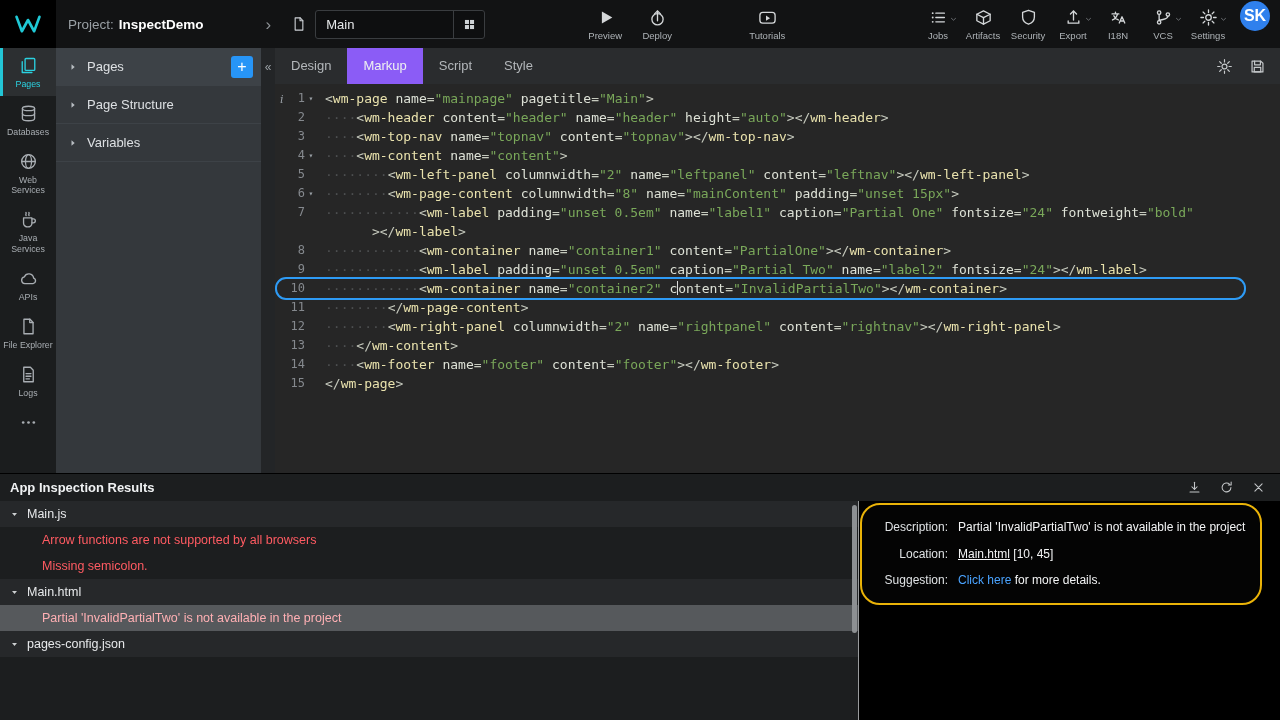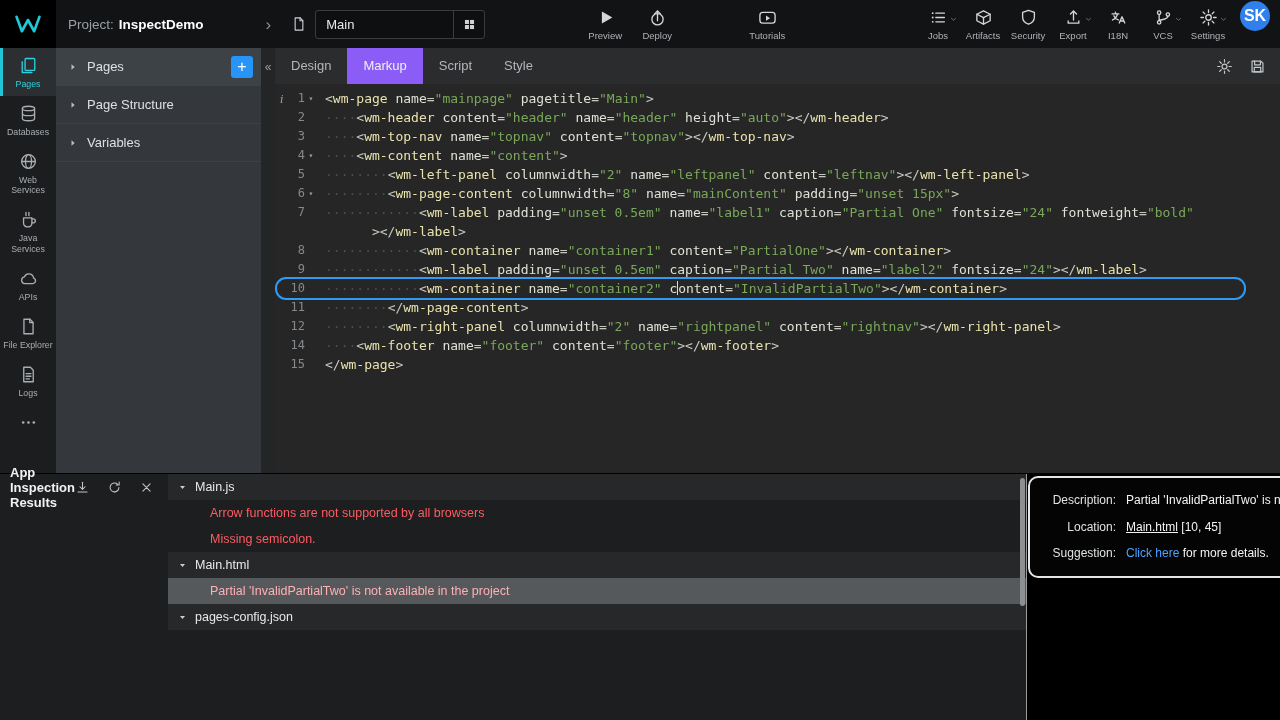--- a/index.html
+++ b/index.html
@@ -65,35 +65,35 @@
   .ccode{white-space:pre;padding-left:8px;}
   .tk-d{color:#4d4f50;}
   .tk-p{color:#c6cabe;}
   .tk-t{color:#e9e2ad;}
   .tk-a{color:#dde1d6;}
   .tk-s{color:#7aa85a;}
   .caret{display:inline-block;width:1px;height:14px;background:#dcdcdc;vertical-align:-2px;}
   .crow.hl::before{content:"";position:absolute;left:0;right:34px;top:-2px;bottom:-2px;border:2px solid #2e9bf5;border-radius:11px;pointer-events:none;}
 
   
-  .inspect{position:absolute;top:473px;left:0;width:1280px;height:247px;background:#1c1e1f;display:flex;flex-direction:row;border-top:1px solid #000;box-sizing:border-box;}
+  .inspect{position:absolute;top:473px;left:0;width:1280px;height:247px;background:#1c1e1f;display:flex;flex-direction:column;border-top:1px solid #000;box-sizing:border-box;}
   .insp-header{height:27px;flex:0 0 27px;display:flex;align-items:center;padding:0 10px;color:#f0f2f3;font-size:13px;font-weight:700;}
   .insp-actions{margin-left:auto;display:flex;gap:17px;color:#c4c7c9;padding-right:4px;}
   .insp-actions .icon{cursor:pointer;}
   .insp-actions .icon svg{width:15px;height:15px;}
   .insp-body{flex:1;display:flex;min-height:0;}
   .insp-list{width:858px;flex:0 0 858px;position:relative;overflow:hidden;}
   .insp-sec{height:26px;display:flex;align-items:center;background:#26282a;color:#e7e9eb;font-size:12.5px;padding-left:10px;cursor:pointer;}
   .insp-sec .icon{color:#cdd0d2;margin-right:8px;}
   .insp-sec .icon svg{width:9px;height:9px;}
   .insp-err{height:26px;display:flex;align-items:center;padding-left:42px;color:#ff5b62;font-size:12.5px;cursor:pointer;}
   .insp-err.selected{background:#56595c;color:#ffb0b4;}
   .scroll-thumb{position:absolute;right:1px;top:4px;width:5px;height:128px;background:#8d9093;border-radius:3px;cursor:pointer;}
   .insp-right{flex:1;background:#000;border-left:1px solid #999b9d;position:relative;}
-  .popup{position:absolute;left:1px;top:2px;width:402px;background:#040404;border:2px solid #e5e5e5;border-radius:10px;padding:13px 14px 13px 10px;box-sizing:border-box;}
+  .popup{position:absolute;left:1px;top:2px;width:402px;background:#040404;border:2px solid #eab308;border-radius:20px;padding:13px 14px 13px 10px;box-sizing:border-box;}
   .popup-grid{display:grid;grid-template-columns:76px 1fr;column-gap:10px;row-gap:8px;font-size:12px;line-height:1.55;}
   .pop-label{text-align:right;color:#dfe2e4;white-space:nowrap;}
   .pop-val{color:#f3f4f5;}
   .pop-link-underline{text-decoration:underline;color:#f3f4f5;cursor:pointer;}
   .pop-link{color:#4aa3ff;cursor:pointer;}
 </style>
 </head>
 <body>
 
 <div class="app">
@@ -480,20 +480,27 @@
           </div>
           <div class="crow">
             <span class="gut">
               <span class="gnum">12</span>
               <span class="gfold"></span>
             </span>
             <span class="ccode"><span class="tk-d">········</span><span class="tk-p">&lt;</span><span class="tk-t">wm-right-panel</span><span class="tk-a"> columnwidth</span><span class="tk-p">=</span><span class="tk-s">"2"</span><span class="tk-a"> name</span><span class="tk-p">=</span><span class="tk-s">"rightpanel"</span><span class="tk-a"> content</span><span class="tk-p">=</span><span class="tk-s">"rightnav"</span><span class="tk-p">&gt;&lt;/</span><span class="tk-t">wm-right-panel</span><span class="tk-p">&gt;</span></span>
           </div>
           <div class="crow">
             <span class="gut">
+              <span class="gnum">13</span>
+              <span class="gfold"></span>
+            </span>
+            <span class="ccode"><span class="tk-d">····</span><span class="tk-p">&lt;/</span><span class="tk-t">wm-content</span><span class="tk-p">&gt;</span></span>
+          </div>
+          <div class="crow">
+            <span class="gut">
               <span class="gnum">14</span>
               <span class="gfold"></span>
             </span>
             <span class="ccode"><span class="tk-d">····</span><span class="tk-p">&lt;</span><span class="tk-t">wm-footer</span><span class="tk-a"> name</span><span class="tk-p">=</span><span class="tk-s">"footer"</span><span class="tk-a"> content</span><span class="tk-p">=</span><span class="tk-s">"footer"</span><span class="tk-p">&gt;&lt;/</span><span class="tk-t">wm-footer</span><span class="tk-p">&gt;</span></span>
           </div>
           <div class="crow">
             <span class="gut">
               <span class="gnum">15</span>
               <span class="gfold"></span>
             </span>

